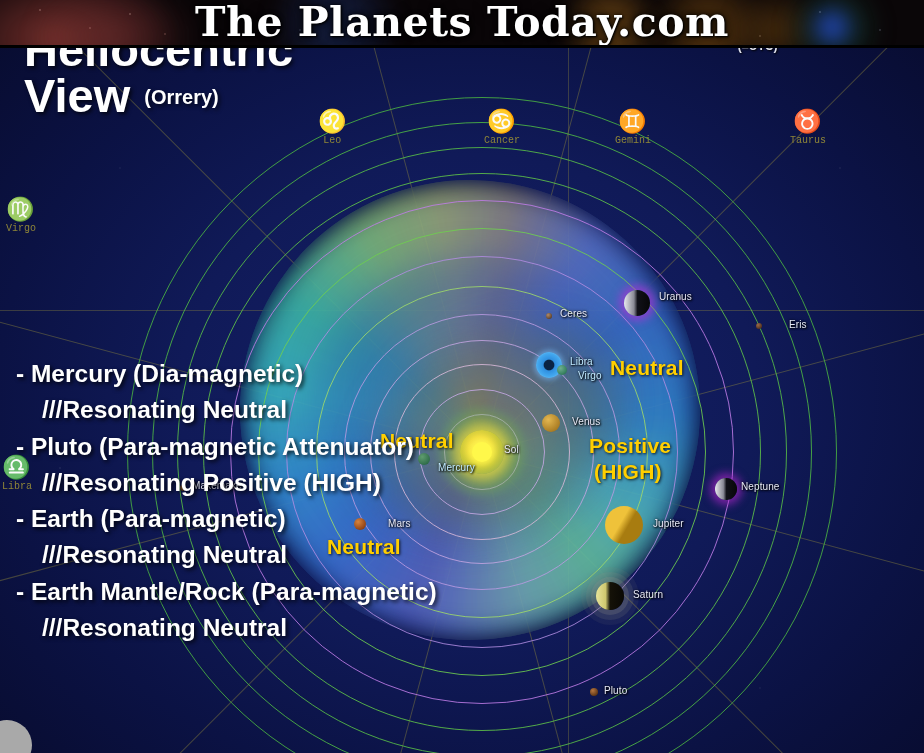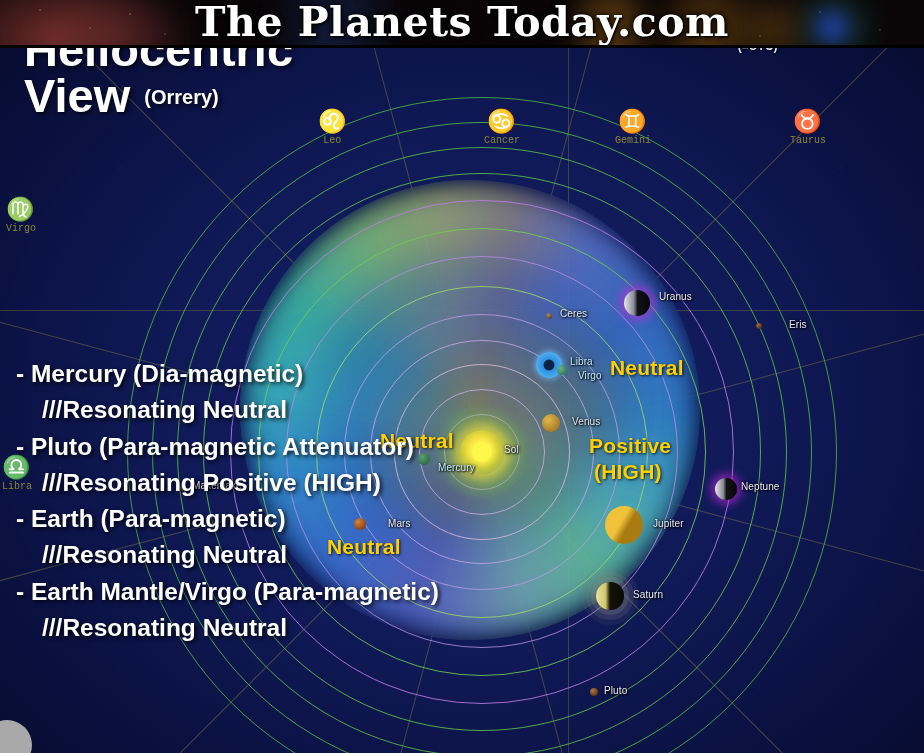--- a/index.html
+++ b/index.html
@@ -380,18 +380,18 @@
   </div>
 
   <div id="rbr">
     <div id="bullets">
         <div class="bullet">- Mercury (Dia-magnetic)</div>
         <div class="bullet ind">///Resonating Neutral</div>
         <div class="bullet">- Pluto (Para-magnetic Attenuator)</div>
         <div class="bullet ind">///Resonating Positive (HIGH)</div>
         <div class="bullet">- Earth (Para-magnetic)</div>
         <div class="bullet ind">///Resonating Neutral</div>
-        <div class="bullet">- Earth Mantle/Virgo (Para-magnetic)</div>
+        <div class="bullet">- Earth Mantle/Rock (Para-magnetic)</div>
         <div class="bullet ind">///Resonating Neutral</div>
       </div>
   </div>
 
 </div>
 
 </body></html>

